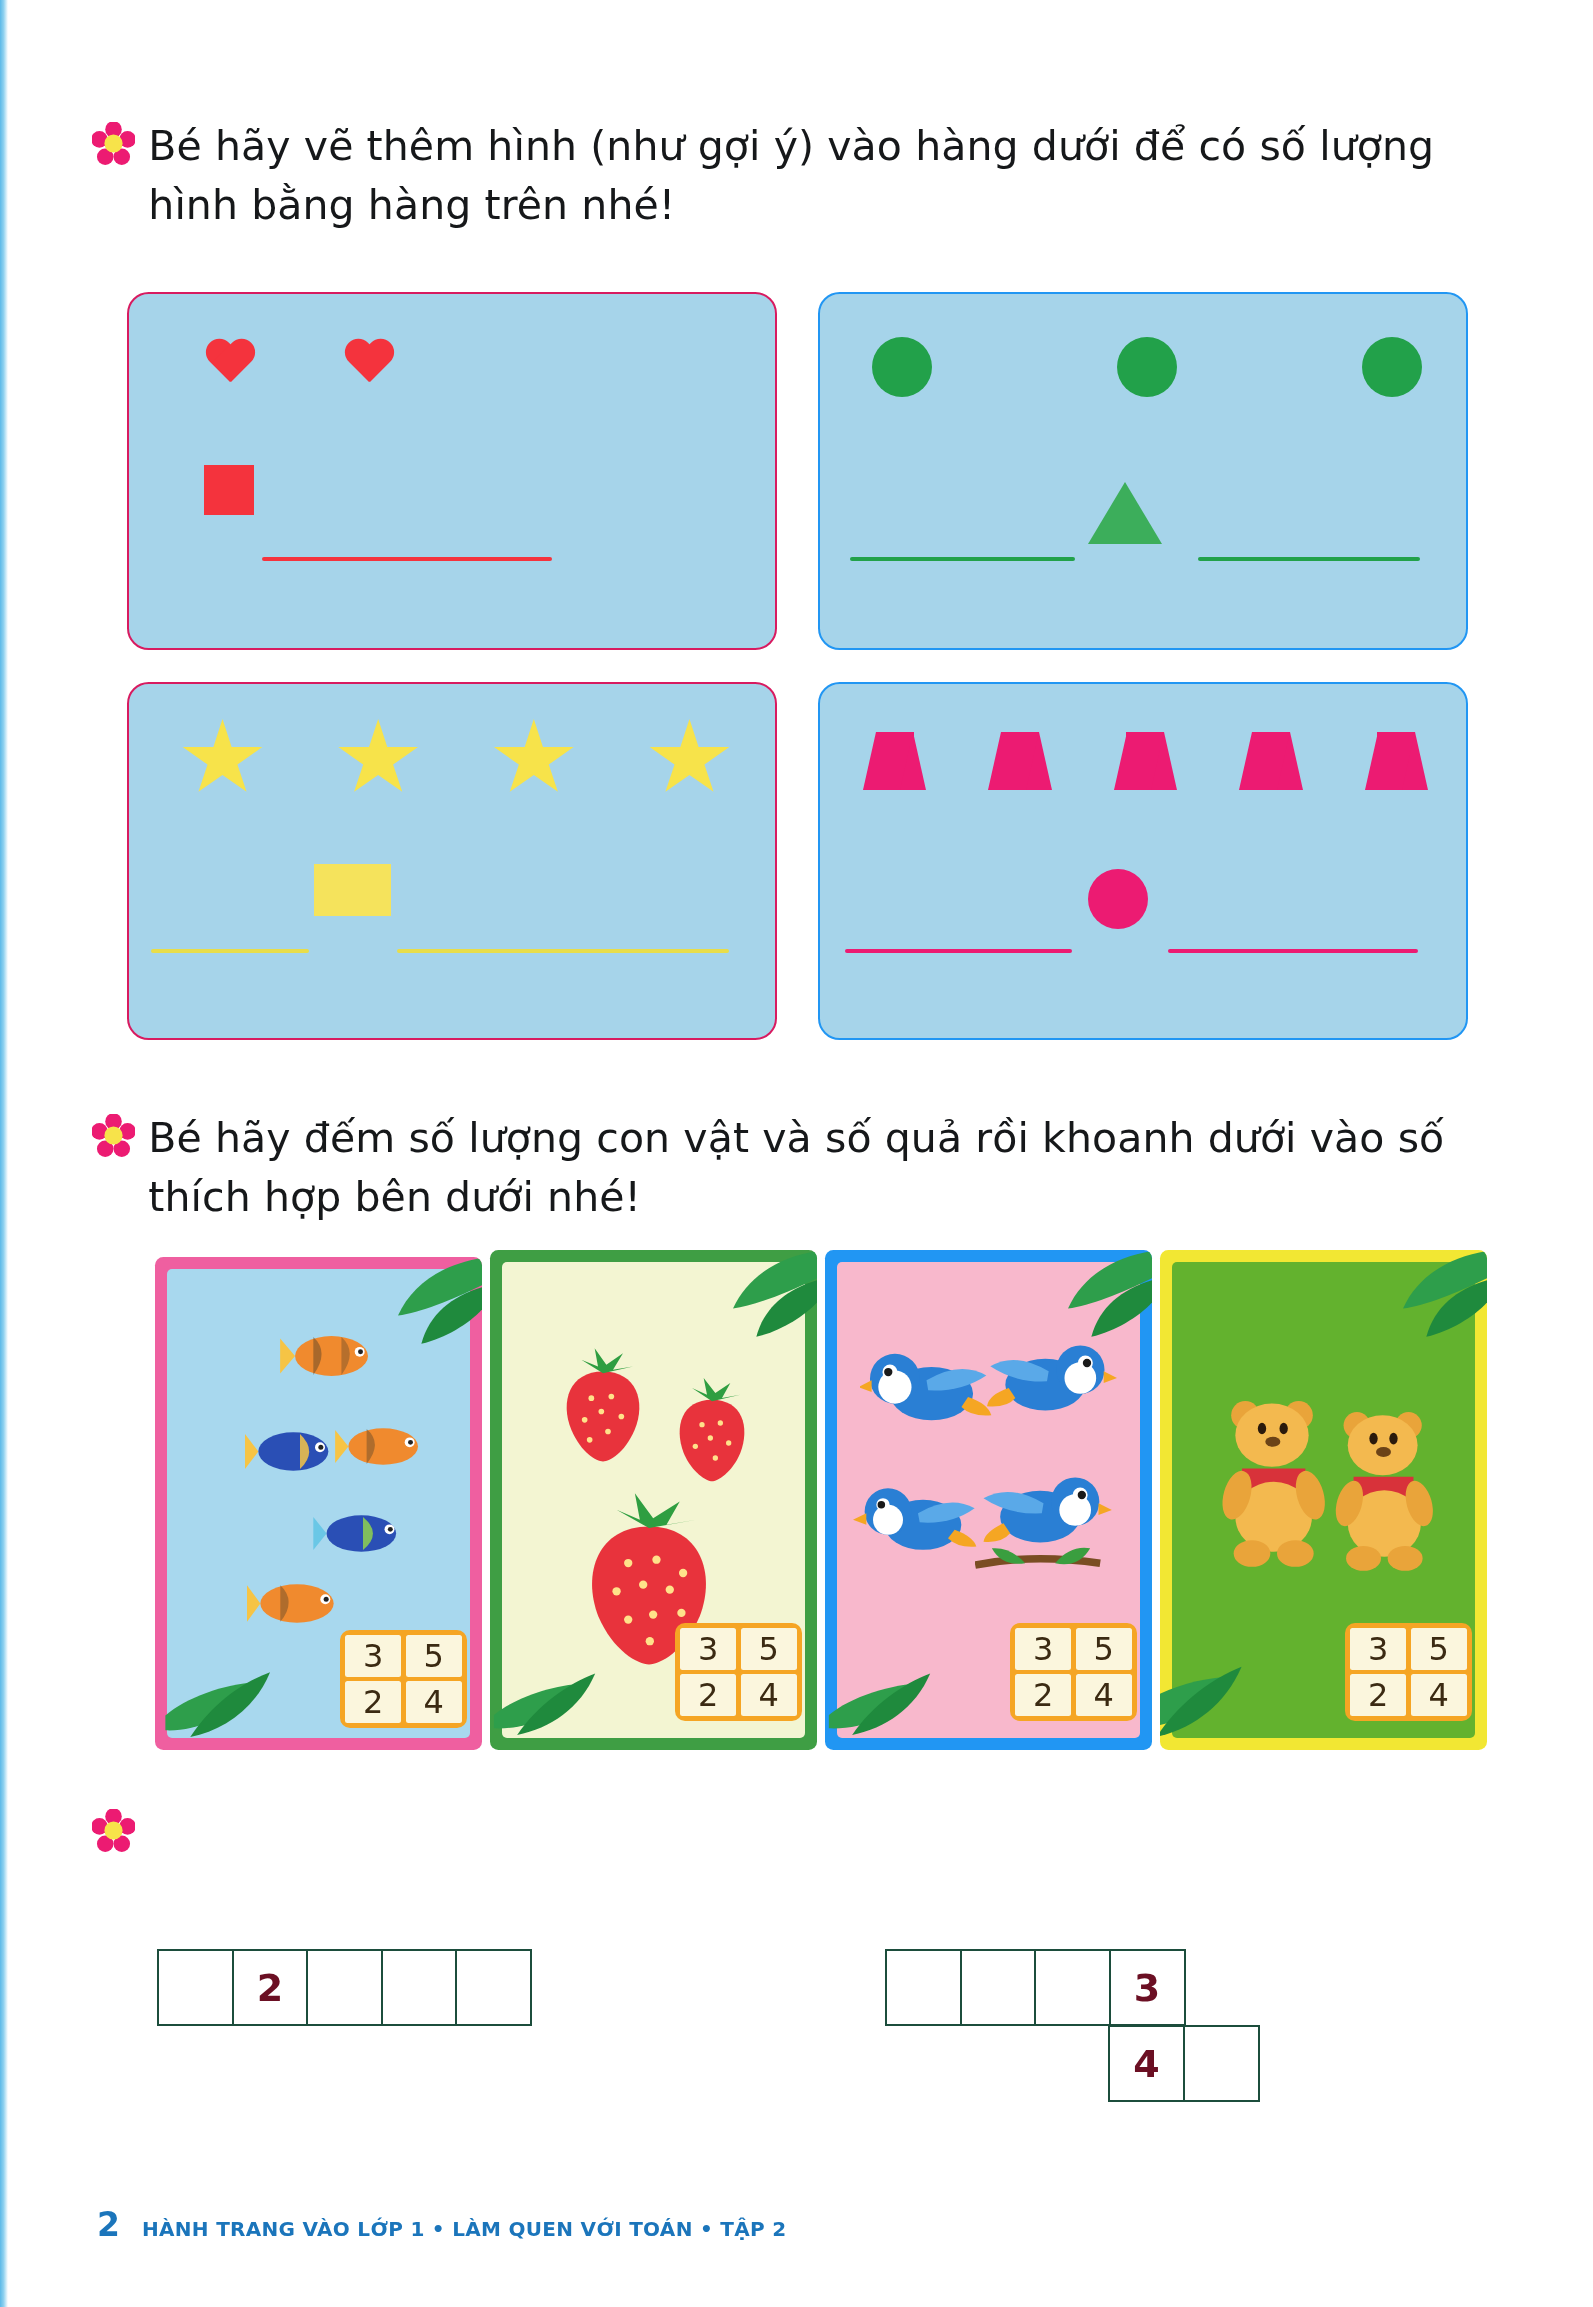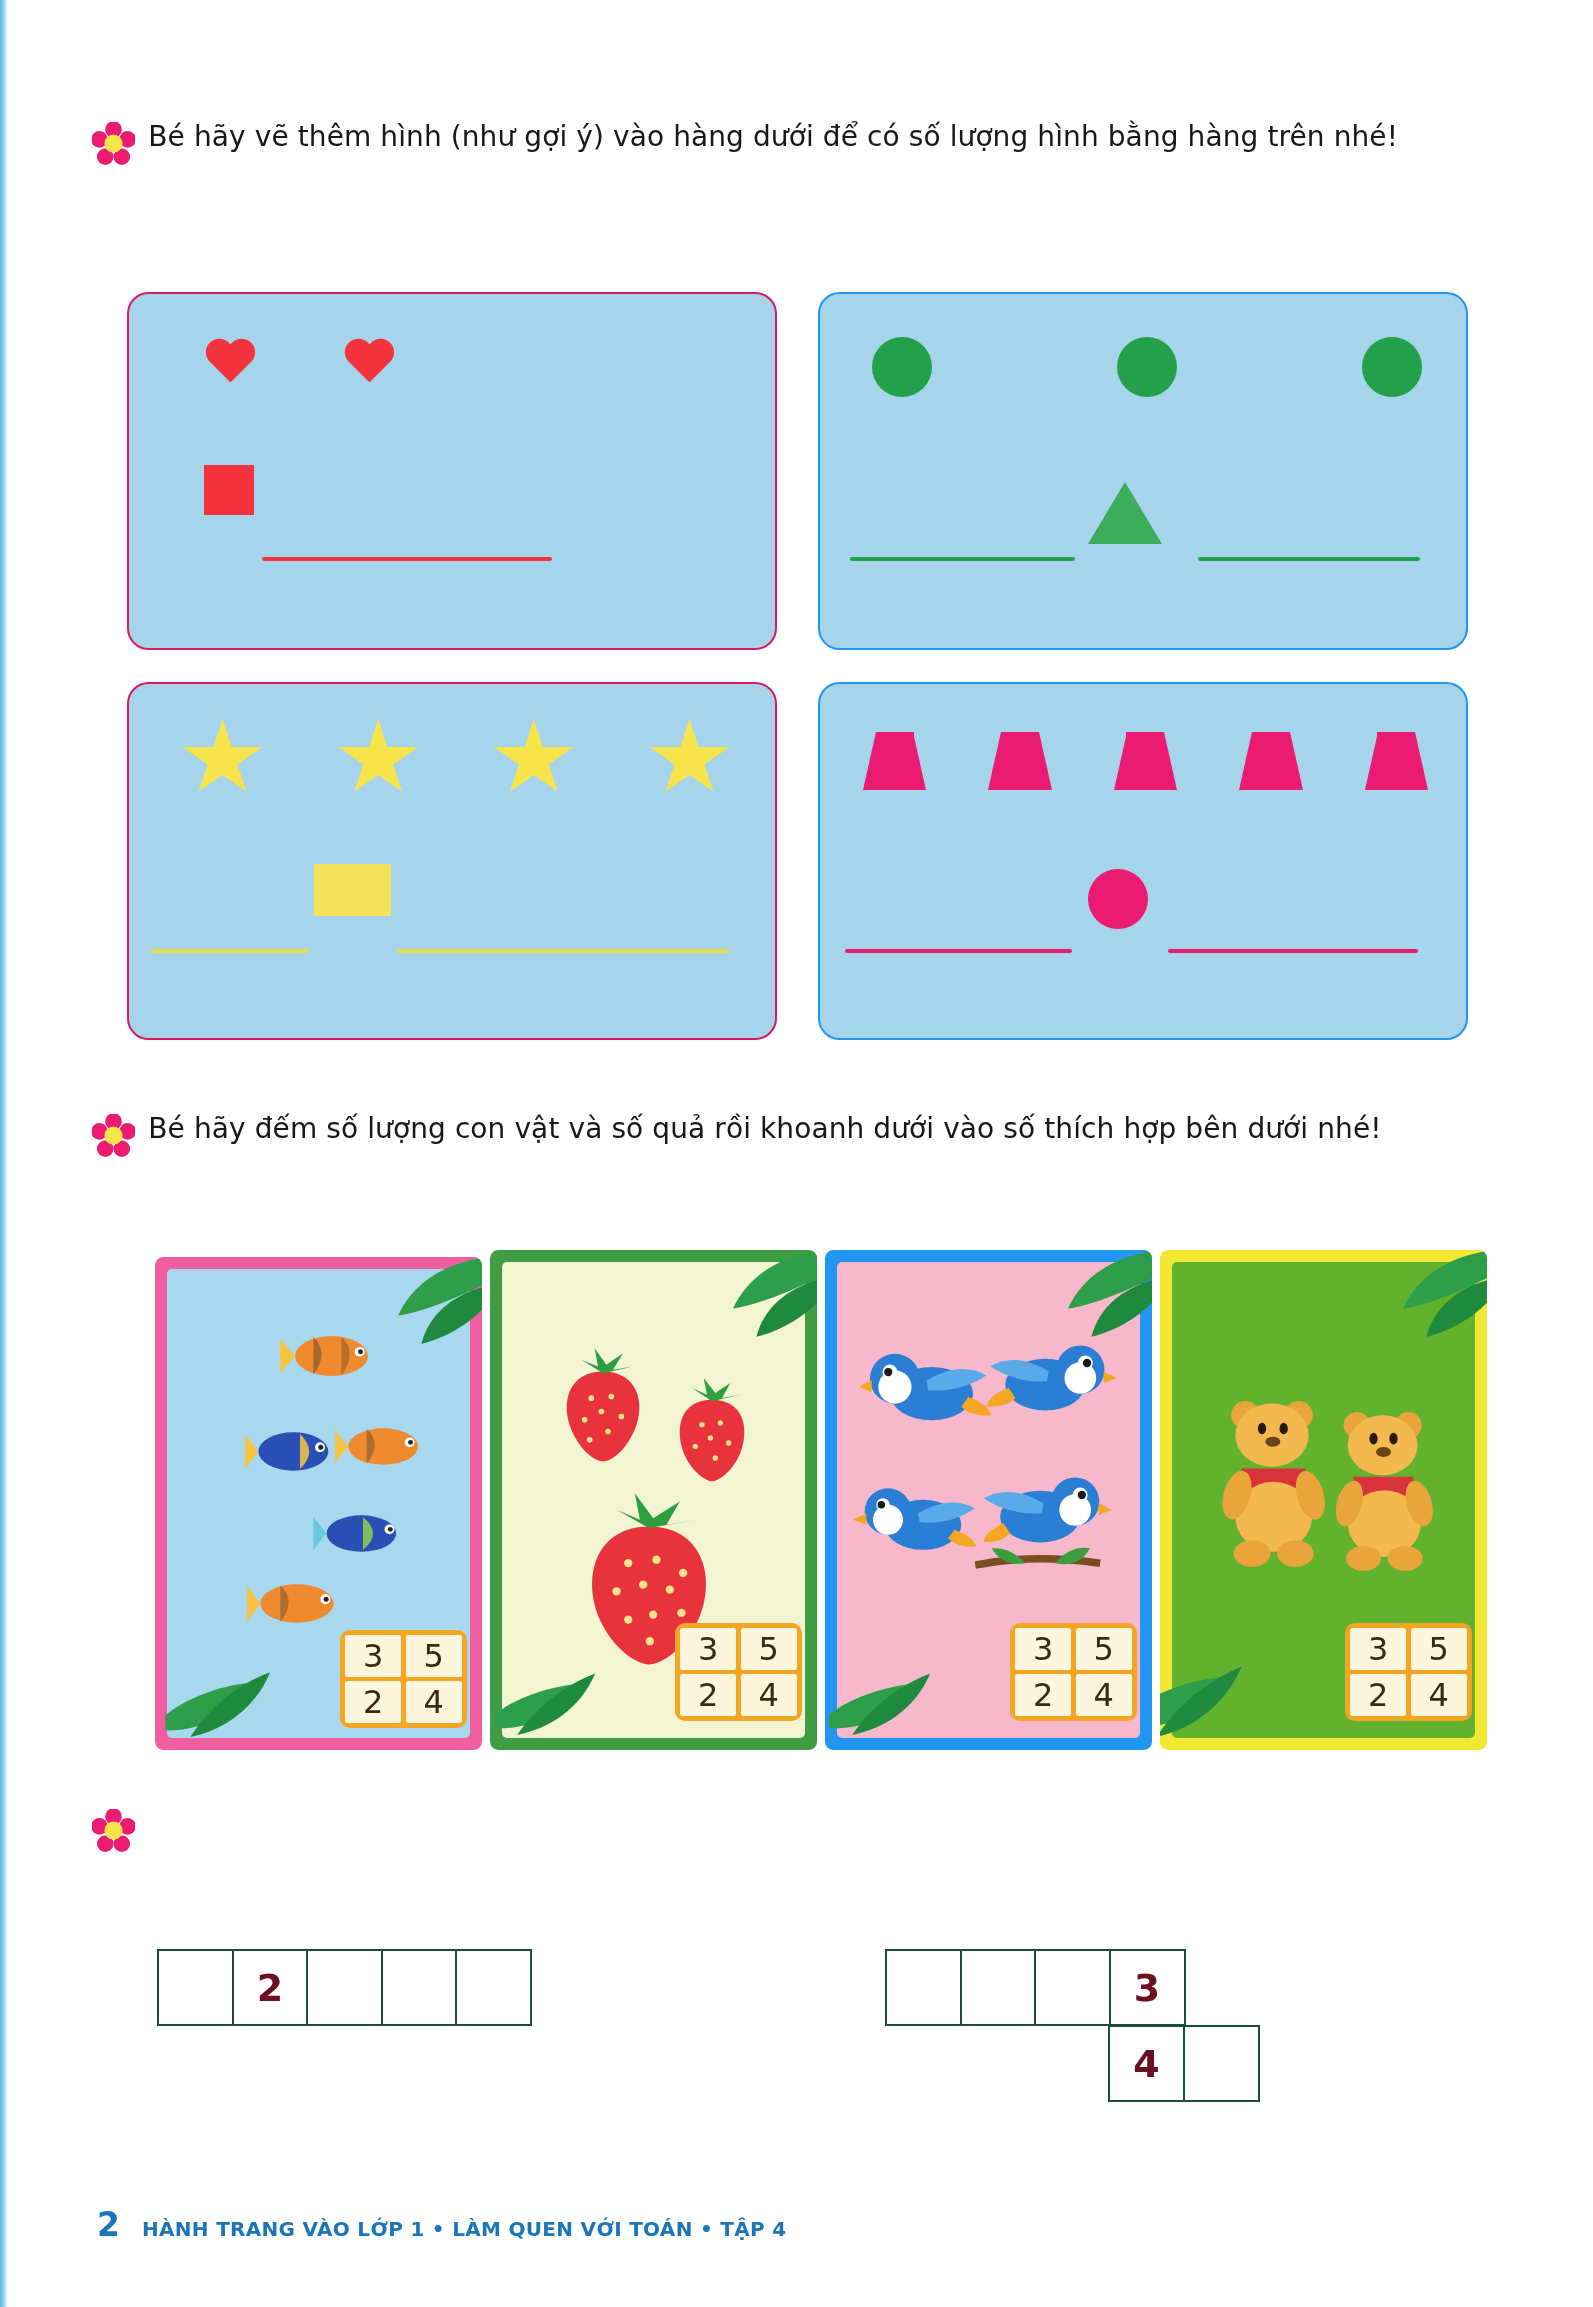--- a/index.html
+++ b/index.html
@@ -46,21 +46,21 @@
     position: relative;
     width: 43px;
     height: 43px;
     flex: 0 0 43px;
     margin-top: 5px;
   }
   .flower svg { display: block; }
   .instr-text {
     margin-left: 13.3px;
     font-family: "DejaVu Sans", sans-serif;
-    font-size: 28px;
+    font-size: 41px;
     line-height: 1.45;
     color: #16181a;
     letter-spacing: 0.1px;
     max-width: 1350px;
   }
   
   .shapebox {
     position: absolute;
     background: #a6d4ea;
     border: 2.5px solid #d81b60;
@@ -575,16 +575,16 @@
     <div class="cell"></div>
     <div class="cell">3</div>
   </div>
 
   <div class="cellrow" style="left:1108px; top:2025px;">
     <div class="cell">4</div>
     <div class="cell"></div>
   </div>
 
   <div class="pagenum">2</div>
-  <div class="footer-text">HÀNH TRANG VÀO LỚP 1 • LÀM QUEN VỚI TOÁN • TẬP 4</div>
+  <div class="footer-text">HÀNH TRANG VÀO LỚP 1 • LÀM QUEN VỚI TOÁN • TẬP 2</div>
 
 </div>
 
 
 </body></html>

